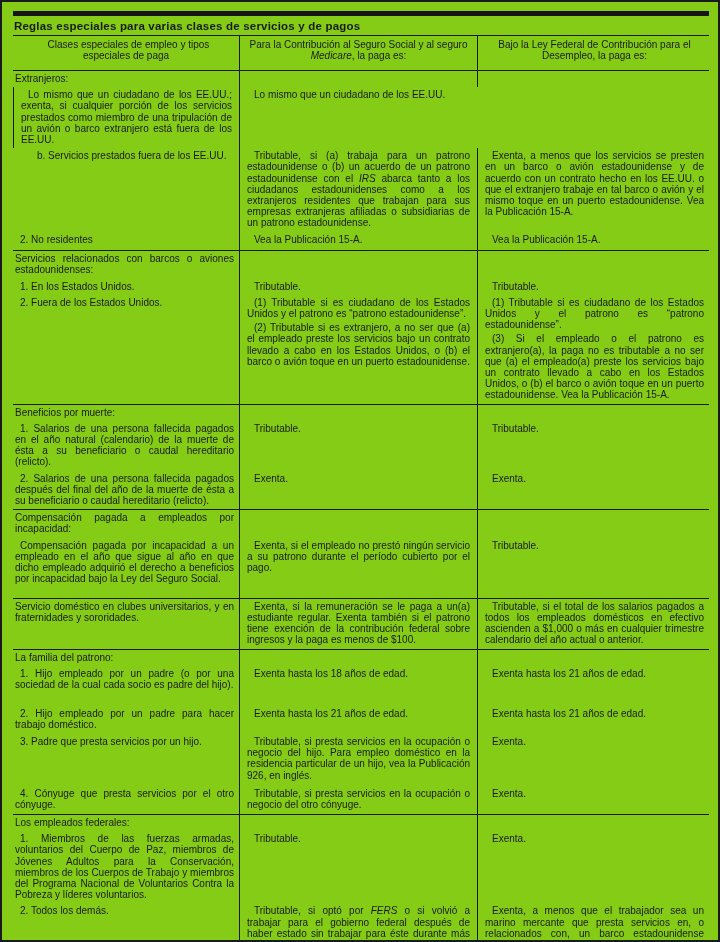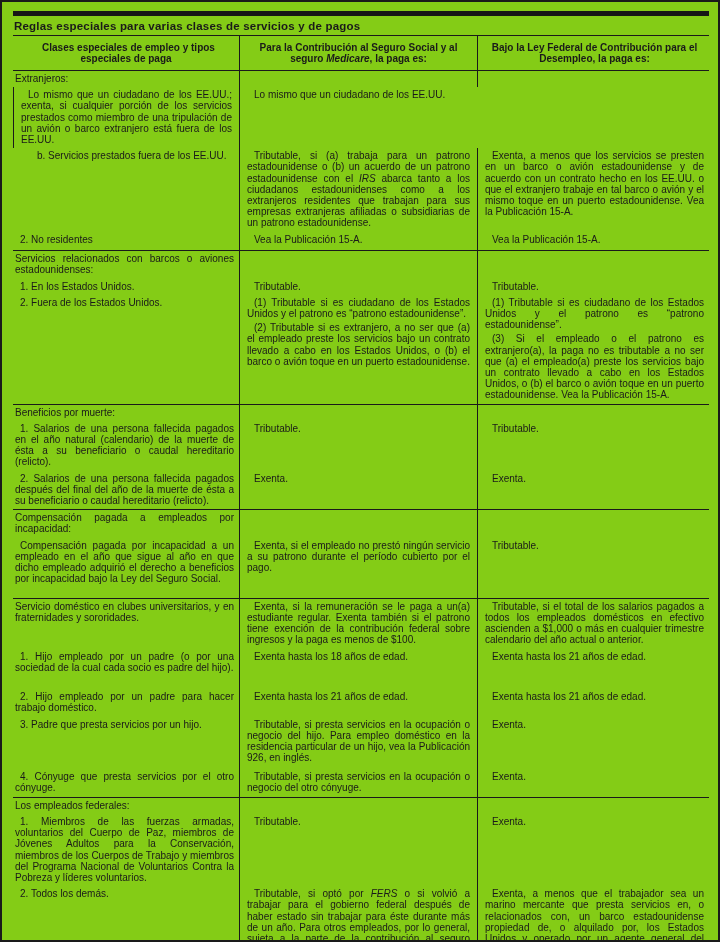--- a/index.html
+++ b/index.html
@@ -22,22 +22,22 @@
   .table { border-bottom:1.5px solid #1a1a1a; }
   .row { display:grid; grid-template-columns:226px 238px 234px; }
   .c {
     box-sizing:border-box; font-size:10px; line-height:11.2px;
     padding:2px 7px 3px 7px;
   }
   .c1 { padding-left:2px; padding-right:5px; }
   .c2, .c3 { border-left:1px solid #1a1a1a; }
   .sec-start { border-top:1.5px solid #1a1a1a; }
   .thead .c {
-    display:flex; flex-direction:column; justify-content:center;
-    font-weight:bold; text-align:center; min-height:34px; padding:3px 8px;
+    display:flex; flex-direction:column; 
+    font-weight:normal; text-align:center; min-height:34px; padding:3px 8px;
   }
   .thead .para { text-align:center; text-indent:0; }
   .para { text-align:justify; text-indent:7px; }
   .para + .para { margin-top:3px; }
   .c1 .para { text-indent:5px; }
   .para.b { font-weight:normal; text-indent:0; }
   .para.ia { padding-left:12px; text-indent:10px; }
   em { font-style:italic; }
   
   .mh18{min-height:18px}.mh28{min-height:28px}.mh36{min-height:36px}
@@ -190,20 +190,27 @@
           <div class="para b">Servicio doméstico en clubes universitarios, y en fraternidades y sororidades.</div>
         </div>
       <div class="c c2">
           <div class="para">Exenta, si la remuneración se le paga a un(a) estudiante regular. Exenta también si el patrono tiene exención de la contribución federal sobre ingresos y la paga es menos de $100.</div>
         </div>
       <div class="c c3">
           <div class="para">Tributable, si el total de los salarios pagados a todos los empleados domésticos en efectivo ascienden a $1,000 o más en cualquier trimestre calendario del año actual o anterior.</div>
         </div>
     </div>
 
+    <div class="row sec-start">
+      <div class="c c1">
+          <div class="para b">La familia del patrono:</div>
+        </div>
+      <div class="c c2"></div>
+      <div class="c c3"></div>
+    </div>
     <div class="row mh40">
       <div class="c c1">
           <div class="para i1">1. Hijo empleado por un padre (o por una sociedad de la cual cada socio es padre del hijo).</div>
         </div>
       <div class="c c2">
           <div class="para">Exenta hasta los 18 años de edad.</div>
         </div>
       <div class="c c3">
           <div class="para">Exenta hasta los 21 años de edad.</div>
         </div>

